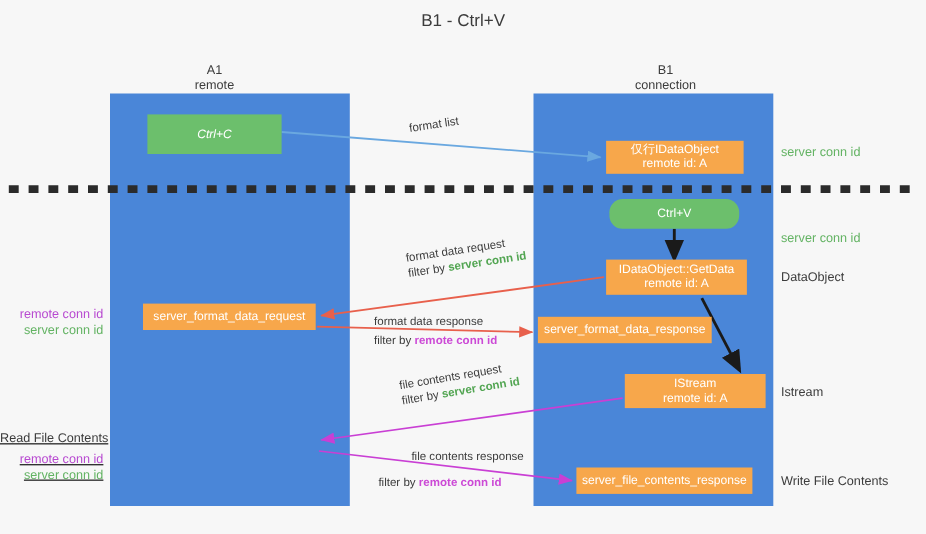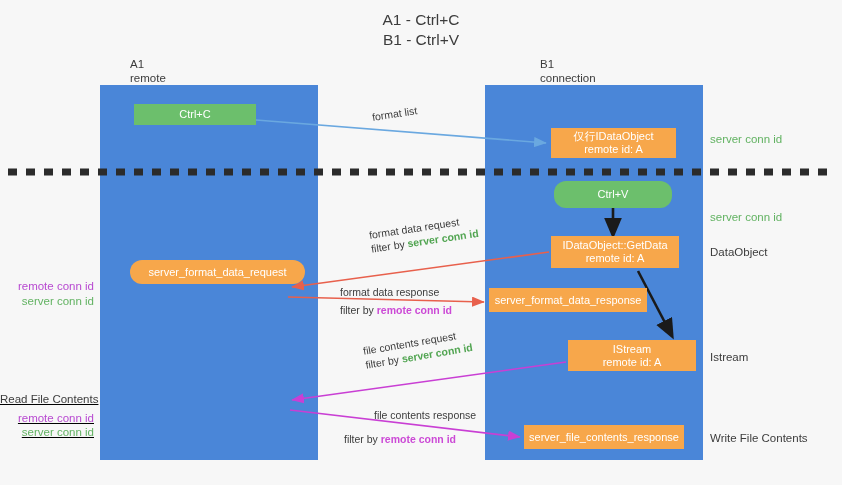--- a/index.html
+++ b/index.html
@@ -24,20 +24,21 @@
     top: 0;
     width: 842px;
     height: 485px;
   }
   .lane {
     position: absolute;
     background: #4a86d8;
   }
   .lane-header {
     position: absolute;
+    text-align: center;
     color: #3c3c3c;
     font-size: 11.5px;
     line-height: 13.5px;
   }
   .title {
     position: absolute;
     text-align: center;
     color: #3c3c3c;
     font-size: 15.5px;
     line-height: 20px;
@@ -85,21 +86,20 @@
   .stack-label .purple { color: #b84ad1; }
   .stack-label .green  { color: #63b363; }
   .stack-label .plain  { color: #3c3c3c; }
 </style>
 </head>
 <body>
 
 <div id="diagram-root">
 
   <div class="title" style="left:321px; top:10px; width:200px;">
-    <div>A1 - Ctrl+C</div>
     <div>B1 - Ctrl+V</div>
   </div>
 
   <div class="lane-header" style="left:130px; top:58px; width:130px;">
     <div>A1</div>
     <div>remote</div>
   </div>
   <div class="lane-header" style="left:540px; top:58px; width:130px;">
     <div>B1</div>
     <div>connection</div>
@@ -134,21 +134,21 @@
 
     <line x1="549" y1="252" x2="292" y2="287" stroke="#e8604c" stroke-width="1.6" marker-end="url(#ah-red)"></line>
 
     <line x1="288" y1="297" x2="484" y2="302" stroke="#e8604c" stroke-width="1.6" marker-end="url(#ah-red)"></line>
 
     <line x1="566" y1="362" x2="292" y2="400" stroke="#c93fd4" stroke-width="1.6" marker-end="url(#ah-mag)"></line>
 
     <line x1="290" y1="410" x2="520" y2="437" stroke="#c93fd4" stroke-width="1.6" marker-end="url(#ah-mag)"></line>
   </svg>
 
-  <div class="node green" style="left:134px; top:104px; width:122px; height:21px;">
+  <div class="node green" style="left:134px; top:104px; width:122px; height:36px;font-style:italic;">
     <div>Ctrl+C</div>
   </div>
 
   <div class="node orange" style="left:551px; top:128px; width:125px; height:30px;">
     <div>仅行IDataObject</div>
     <div>remote id: A</div>
   </div>
 
   <div class="node green" style="left:554px; top:181px; width:118px; height:27px;border-radius:12px;">
     <div>Ctrl+V</div>
@@ -157,21 +157,21 @@
   <div class="node orange" style="left:551px; top:236px; width:128px; height:32px;">
     <div>IDataObject::GetData</div>
     <div>remote id: A</div>
   </div>
 
   <div class="node orange" style="left:568px; top:340px; width:128px; height:31px;">
     <div>IStream</div>
     <div>remote id: A</div>
   </div>
 
-  <div class="node orange" style="left:130px; top:260px; width:175px; height:24px;border-radius:12px;">
+  <div class="node orange" style="left:130px; top:276px; width:157px; height:24px;">
     <div>server_format_data_request</div>
   </div>
 
   <div class="node orange" style="left:489px; top:288px; width:158px; height:24px;">
     <div>server_format_data_response</div>
   </div>
 
 
   <div class="node orange" style="left:524px; top:425px; width:160px; height:24px;">
     <div>server_file_contents_response</div>

